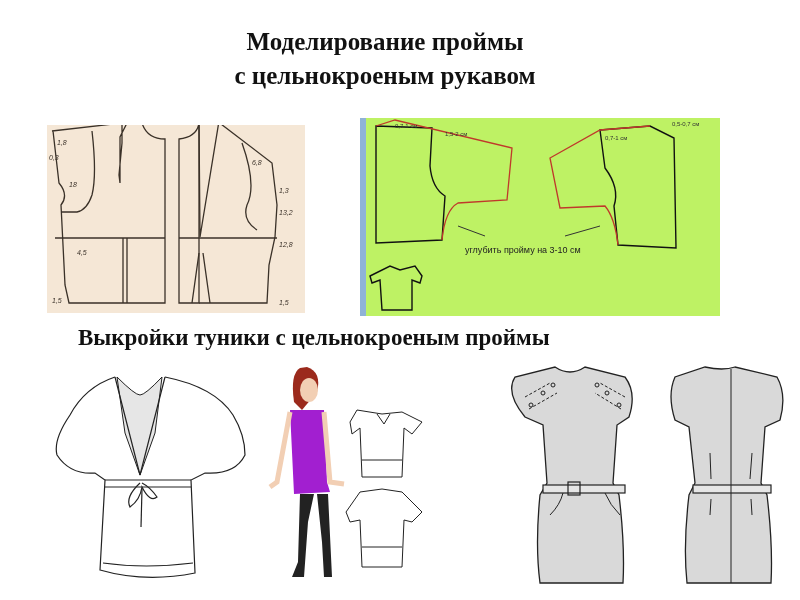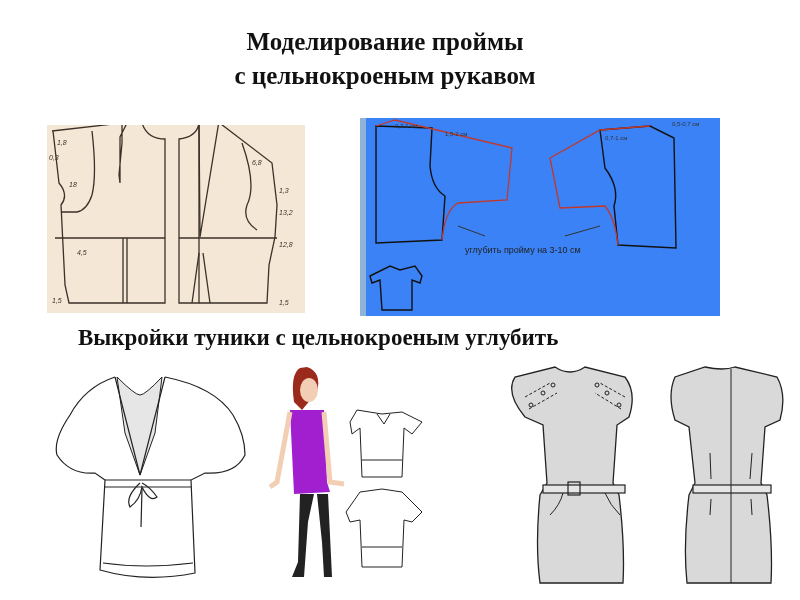--- a/index.html
+++ b/index.html
@@ -3,21 +3,21 @@
 <meta charset="utf-8">
 <style>
   html,body{margin:0;padding:0;background:#fff;}
   body{width:800px;height:600px;position:relative;overflow:hidden;font-family:"Liberation Serif","DejaVu Serif",serif;}
   .title{position:absolute;left:0;width:800px;text-align:center;font-weight:bold;color:#111;}
   .t1{top:28px;font-size:25px;left:-15px;}
   .t2{top:62px;font-size:25px;left:-15px;}
   .subtitle{position:absolute;top:325px;left:78px;font-size:23px;font-weight:bold;color:#111;white-space:nowrap;}
   .panel{position:absolute;overflow:hidden;}
   .pattern-old{left:47px;top:125px;width:258px;height:188px;background:#f5e7d6;}
-  .pattern-new{left:360px;top:118px;width:360px;height:198px;background:#3b82f6;text-align:center;}
+  .pattern-new{left:360px;top:118px;width:360px;height:198px;background:#bef264;text-align:center;}
   .tunic-a{left:45px;top:365px;width:215px;height:222px;}
   .model{left:262px;top:362px;width:175px;height:228px;}
   .dress{left:495px;top:365px;width:295px;height:222px;}
   svg{display:block;}
   .lbl{font-family:"Liberation Sans",sans-serif;}
 </style>
 </head>
 <body>
 
 <div class="title t1">Моделирование проймы</div>
@@ -73,21 +73,21 @@
     <g class="lbl" font-size="6" fill="#333">
       <text x="35" y="10">0,7-1 см</text>
       <text x="85" y="18">1,5-2 см</text>
       <text x="245" y="22">0,7-1 см</text>
       <text x="312" y="8">0,5-0,7 см</text>
     </g>
     <text class="lbl" x="105" y="135" font-size="9" fill="#222">углубить пройму на 3-10 см</text>
   </svg>
 </div>
 
-<div class="subtitle">Выкройки туники с цельнокроеным углубить</div>
+<div class="subtitle">Выкройки туники с цельнокроеным проймы</div>
 
 <div class="panel tunic-a">
   <svg width="215" height="222" viewBox="0 0 215 222">
     <path d="M72 12 L80 68 L95 110 L110 68 L117 12 Q100 30 95 30 Q90 30 72 12 Z" fill="#e6e6e6" stroke="#222" stroke-width="1"></path>
     <g fill="none" stroke="#222" stroke-width="1.2">
       <path d="M70 12 Q40 22 25 50 Q8 75 12 90 Q25 110 50 108 L60 115 L55 205 Q100 218 150 208 L146 115 L160 108 Q190 110 200 90 Q200 70 188 50 Q170 22 120 12"></path>
       <path d="M70 12 L95 110 L120 12"></path>
       <line x1="60" y1="115" x2="146" y2="115"></line>
       <line x1="60" y1="122" x2="146" y2="122"></line>
       <path d="M95 118 Q80 132 85 142 Q95 135 97 122 Q105 138 112 132 Q105 122 97 118"></path>

